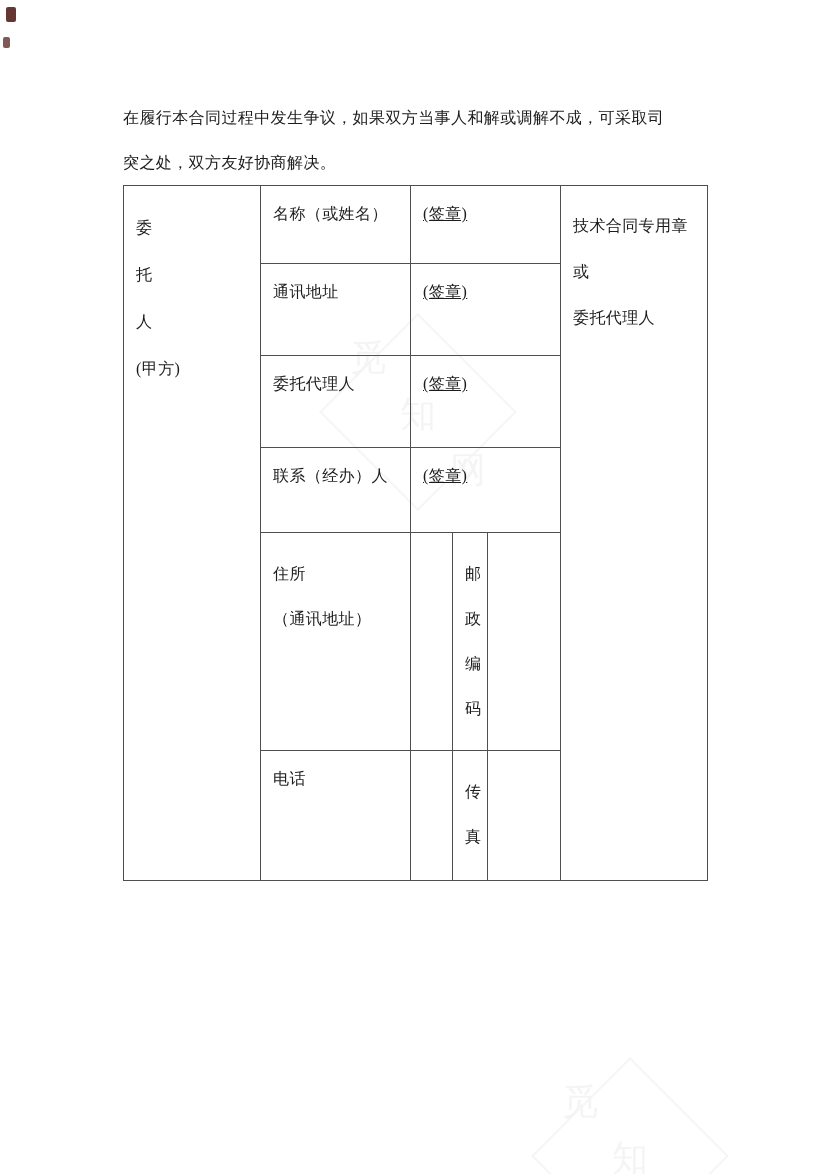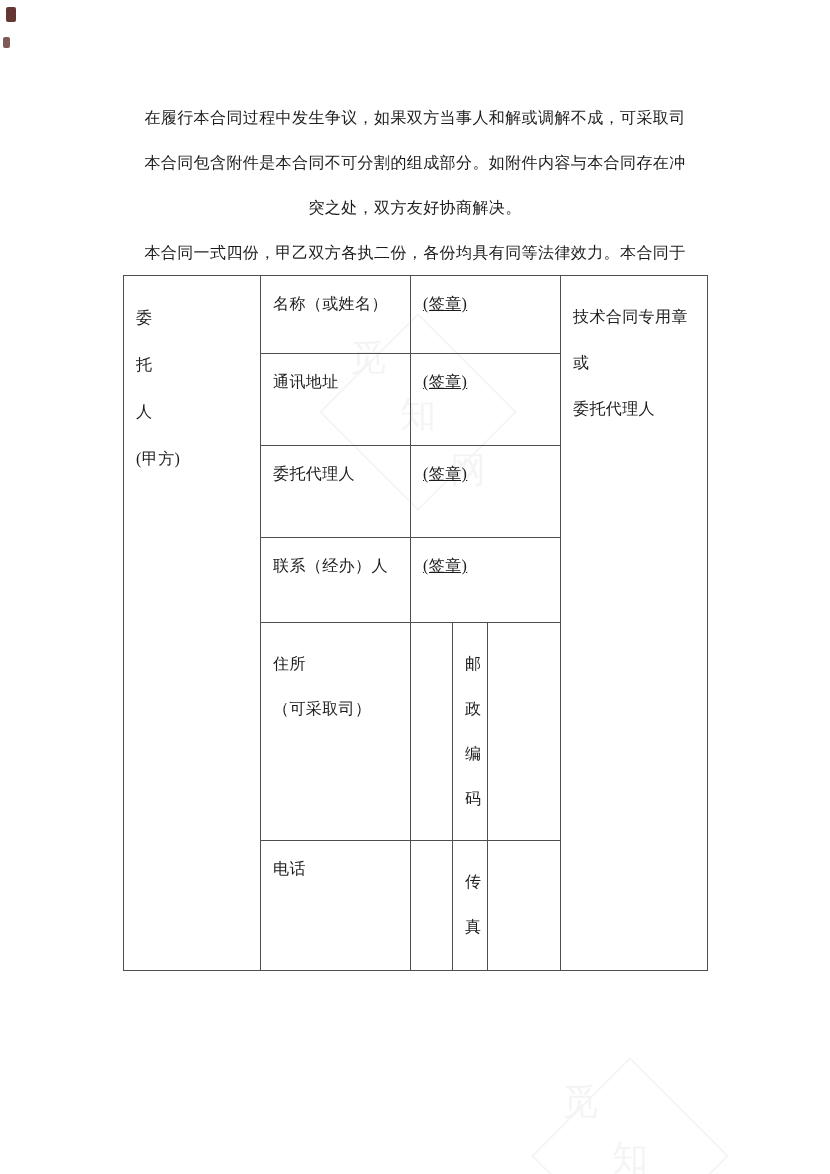--- a/index.html
+++ b/index.html
@@ -17,21 +17,20 @@
     position: absolute;
     left: 123px;
     top: 95px;
     width: 584px;
   }
   .para-line {
     font-size: 16px;
     line-height: 45px;
     white-space: nowrap;
     letter-spacing: 0.4px;
-    text-align: center;
   }
   
   .contract-table {
     border-collapse: collapse;
     table-layout: fixed;
     width: 584px;
   }
   .contract-table td {
     border: 1px solid #4f4f4f;
     vertical-align: top;
@@ -40,21 +39,21 @@
     letter-spacing: 0.4px;
   }
   tr.r1 { height: 78px; }
   tr.r2 { height: 92px; }
   tr.r3 { height: 92px; }
   tr.r4 { height: 85px; }
   tr.r5 { height: 218px; }
   tr.r6 { height: 130px; }
   .party-cell { padding-top: 50px; }
   .party-cell div { line-height: 47px; }
-  .stamp-cell div { line-height: 46px; }
+  .stamp-cell div { line-height: 46px; font-family: Liberation Mono, monospace; }
   .label-cell div { line-height: 45px; }
   .value-cell { padding-top: 18px; text-decoration: underline; }
   .vertical-cell { padding: 12px 2px 0 8px; text-align: left; }
   .vertical-cell div { line-height: 45px; }
   .blank-cell { padding: 0; }
   
   .watermark {
     position: absolute;
     width: 180px;
     height: 180px;
@@ -110,23 +109,21 @@
   <div class="watermark wm-bottom">
     <div class="wm-frame"></div>
     <span class="wm-char wm-c0">觅</span>
     <span class="wm-char wm-c1">知</span>
 
   </div>
 
   <div class="content">
 
     <div class="para-line">在履行本合同过程中发生争议，如果双方当事人和解或调解不成，可采取司</div>
-    <div class="para-line">本合同包含附件是本合同不可分割的组成部分。如附件内容与本合同存在冲</div>
     <div class="para-line">突之处，双方友好协商解决。</div>
-    <div class="para-line">本合同一式四份，甲乙双方各执二份，各份均具有同等法律效力。本合同于</div>
 
     <table class="contract-table">
       <colgroup>
         <col style="width:137px">
         <col style="width:150px">
         <col style="width:42px">
         <col style="width:35px">
         <col style="width:73px">
         <col style="width:147px">
       </colgroup>
@@ -159,21 +156,21 @@
       </tr>
 
       <tr class="r4">
         <td class="label-cell">联系（经办）人</td>
         <td class="value-cell" colspan="3">(签章)</td>
       </tr>
 
       <tr class="r5">
         <td class="label-cell">
           <div>住所</div>
-          <div>（可采取司）</div>
+          <div>（通讯地址）</div>
         </td>
         <td class="blank-cell"></td>
         <td class="vertical-cell">
           <div>邮</div>
           <div>政</div>
           <div>编</div>
           <div>码</div>
         </td>
         <td class="blank-cell"></td>
       </tr>

